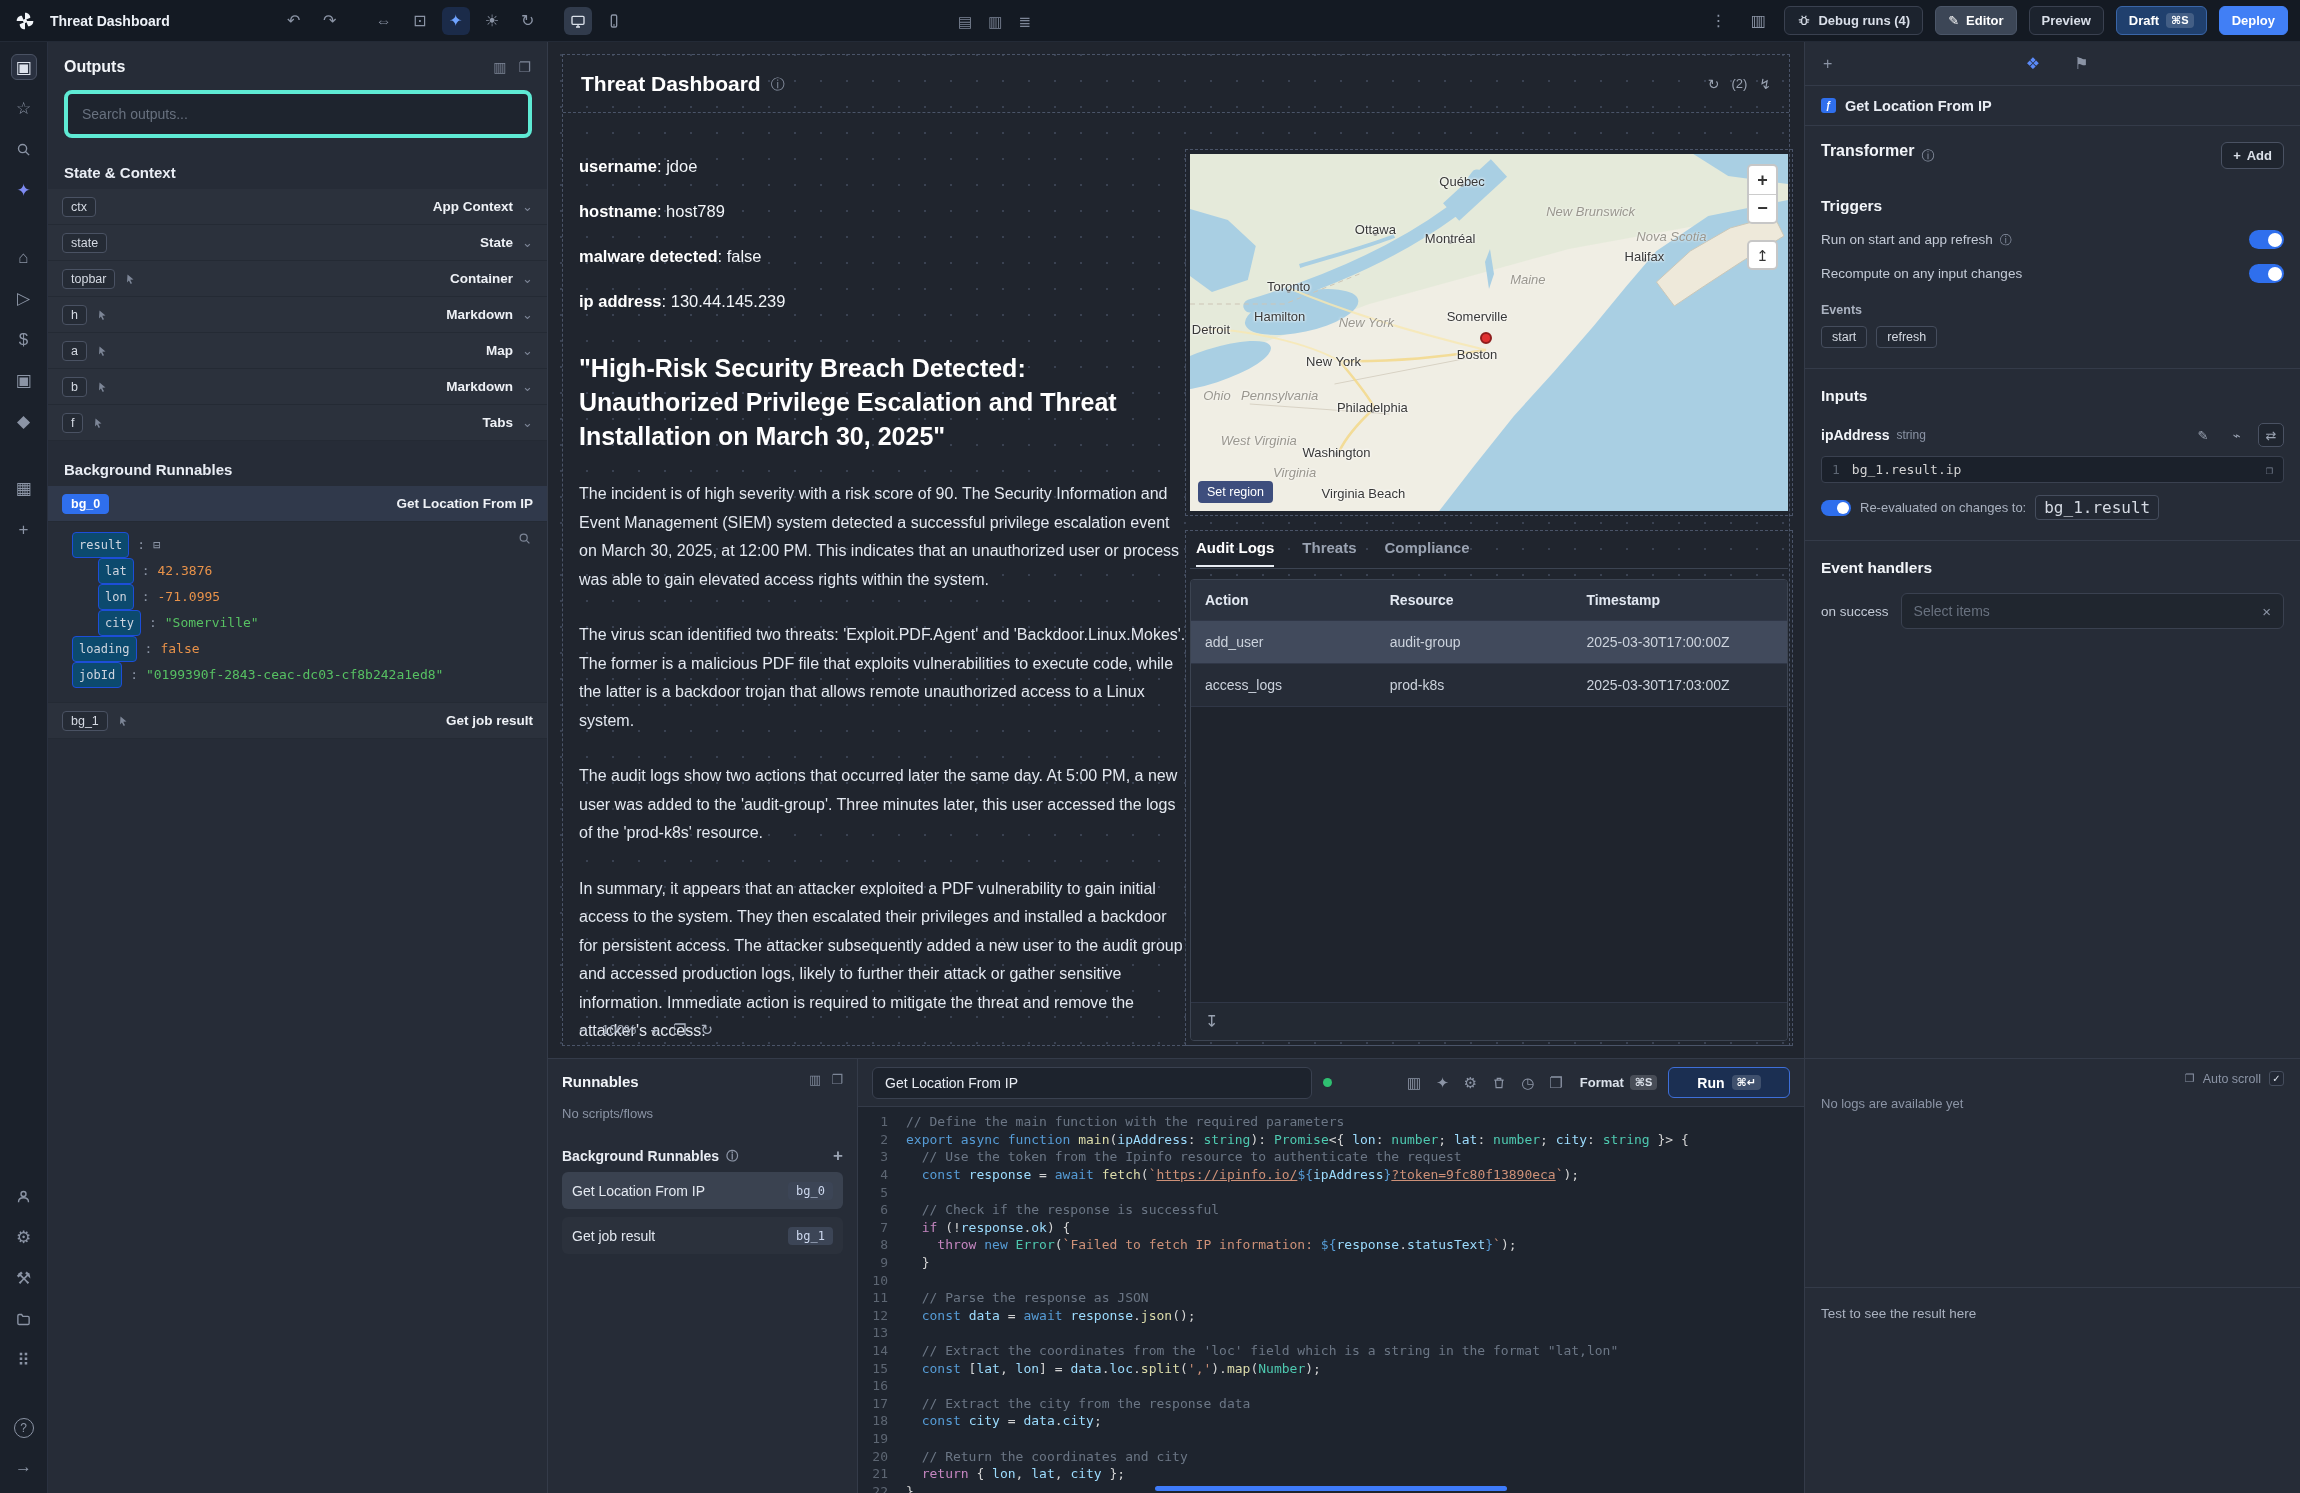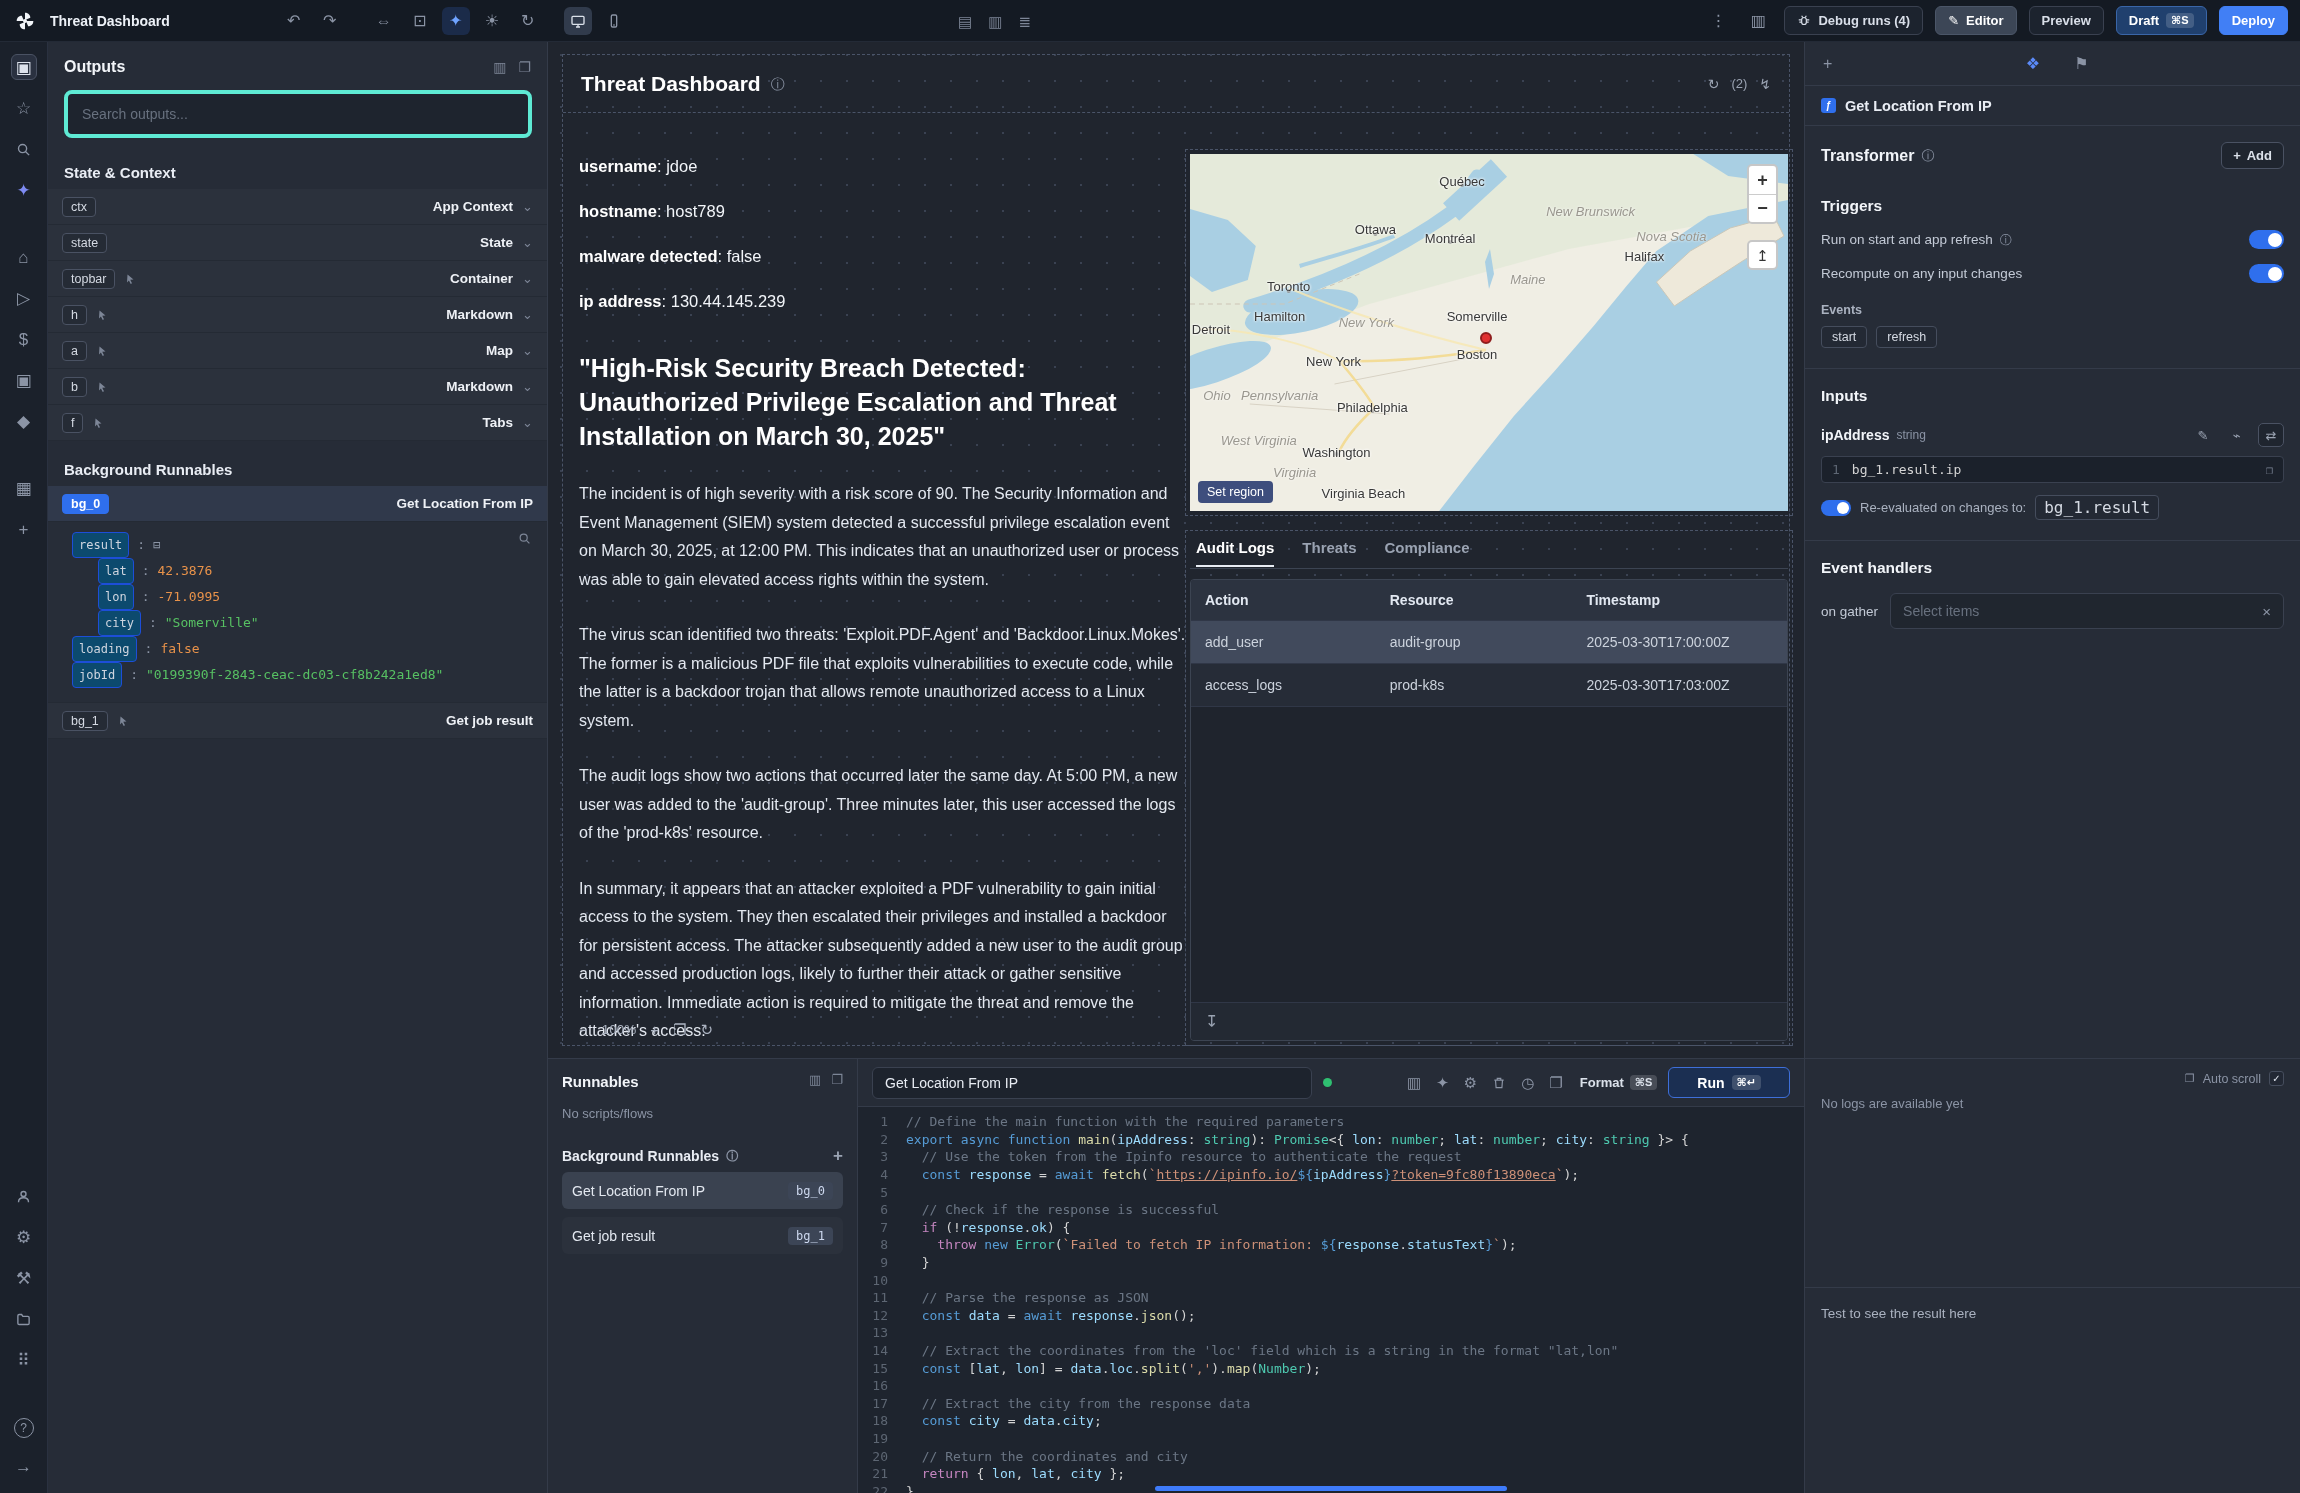--- a/index.html
+++ b/index.html
@@ -133,21 +133,21 @@
 
   
   .inspector { position:absolute; left:1804px; top:42px; width:496px; bottom:0; background:#262c37; border-left:1px solid #343b49; overflow:hidden; }
   .insp-icons { height:44px; border-bottom:1px solid #343b49; display:flex; align-items:center; padding:0 18px; color:#8b94a5; font-size:16px; }
   .insp-icons .mid { flex:1; display:flex; justify-content:center; gap:34px; }
   .insp-icons .blue { color:#5b8af8; }
   .comp-head { height:40px; display:flex; align-items:center; gap:9px; padding:0 16px; border-bottom:1px solid #343b49; }
   .comp-ic { width:15px; height:15px; border-radius:3px; background:#2f6fed; display:flex; align-items:center; justify-content:center; color:#fff; font-size:10px; font-weight:700; }
   .comp-title { font-size:14.5px; font-weight:600; color:#e9edf4; }
   .insp-body { padding:16px; }
-  .tr-row { display:flex; align-items:center; }
+  .tr-row { display:flex; }
   .h16 { font-size:16px; font-weight:700; color:#f2f5f9; }
   .h15 { font-size:15.5px; font-weight:700; color:#f2f5f9; }
   .add-btn { margin-left:auto; display:flex; align-items:center; gap:6px; border:1px solid #4a5263; background:#1f252f; color:#dbe1ea; font-size:13px; font-weight:600; border-radius:6px; padding:5px 11px; cursor:pointer; }
   .tog-row { margin-top:15px; display:flex; align-items:center; font-size:13.5px; color:#c3cad6; }
   .toggle { margin-left:auto; width:35px; height:19px; border-radius:10px; background:#2f6fed; position:relative; cursor:pointer; flex:none; }
   .toggle::after { content:""; position:absolute; right:2.5px; top:2.5px; width:14px; height:14px; border-radius:50%; background:#fff; }
   .toggle.sm { width:30px; height:16px; margin-left:0; }
   .toggle.sm::after { width:12px; height:12px; top:2px; right:2px; }
   .ev-label { margin-top:20px; font-size:12.5px; font-weight:700; color:#aab2c0; }
   .chips { margin-top:9px; display:flex; gap:9px; }
@@ -812,21 +812,21 @@
       <span class="ex ic">❐</span>
     </div>
     <div class="reeval">
       <span class="toggle sm"></span>
       <span>Re-evaluated on changes to:</span>
       <span class="rchip">bg_1.result</span>
     </div>
     <div class="divider"></div>
     <div class="h15" style="margin-top:18px;">Event handlers</div>
     <div class="onsucc">
-      <span class="lbl">on gather</span>
+      <span class="lbl">on success</span>
       <div class="select">
         <span>Select items</span>
         <span class="x ic">×</span>
       </div>
     </div>
   </div>
   <div class="logs">
     <div class="logs-top">
       <span class="ic" style="font-size:11px;">❐</span>
       <span>Auto scroll</span>

